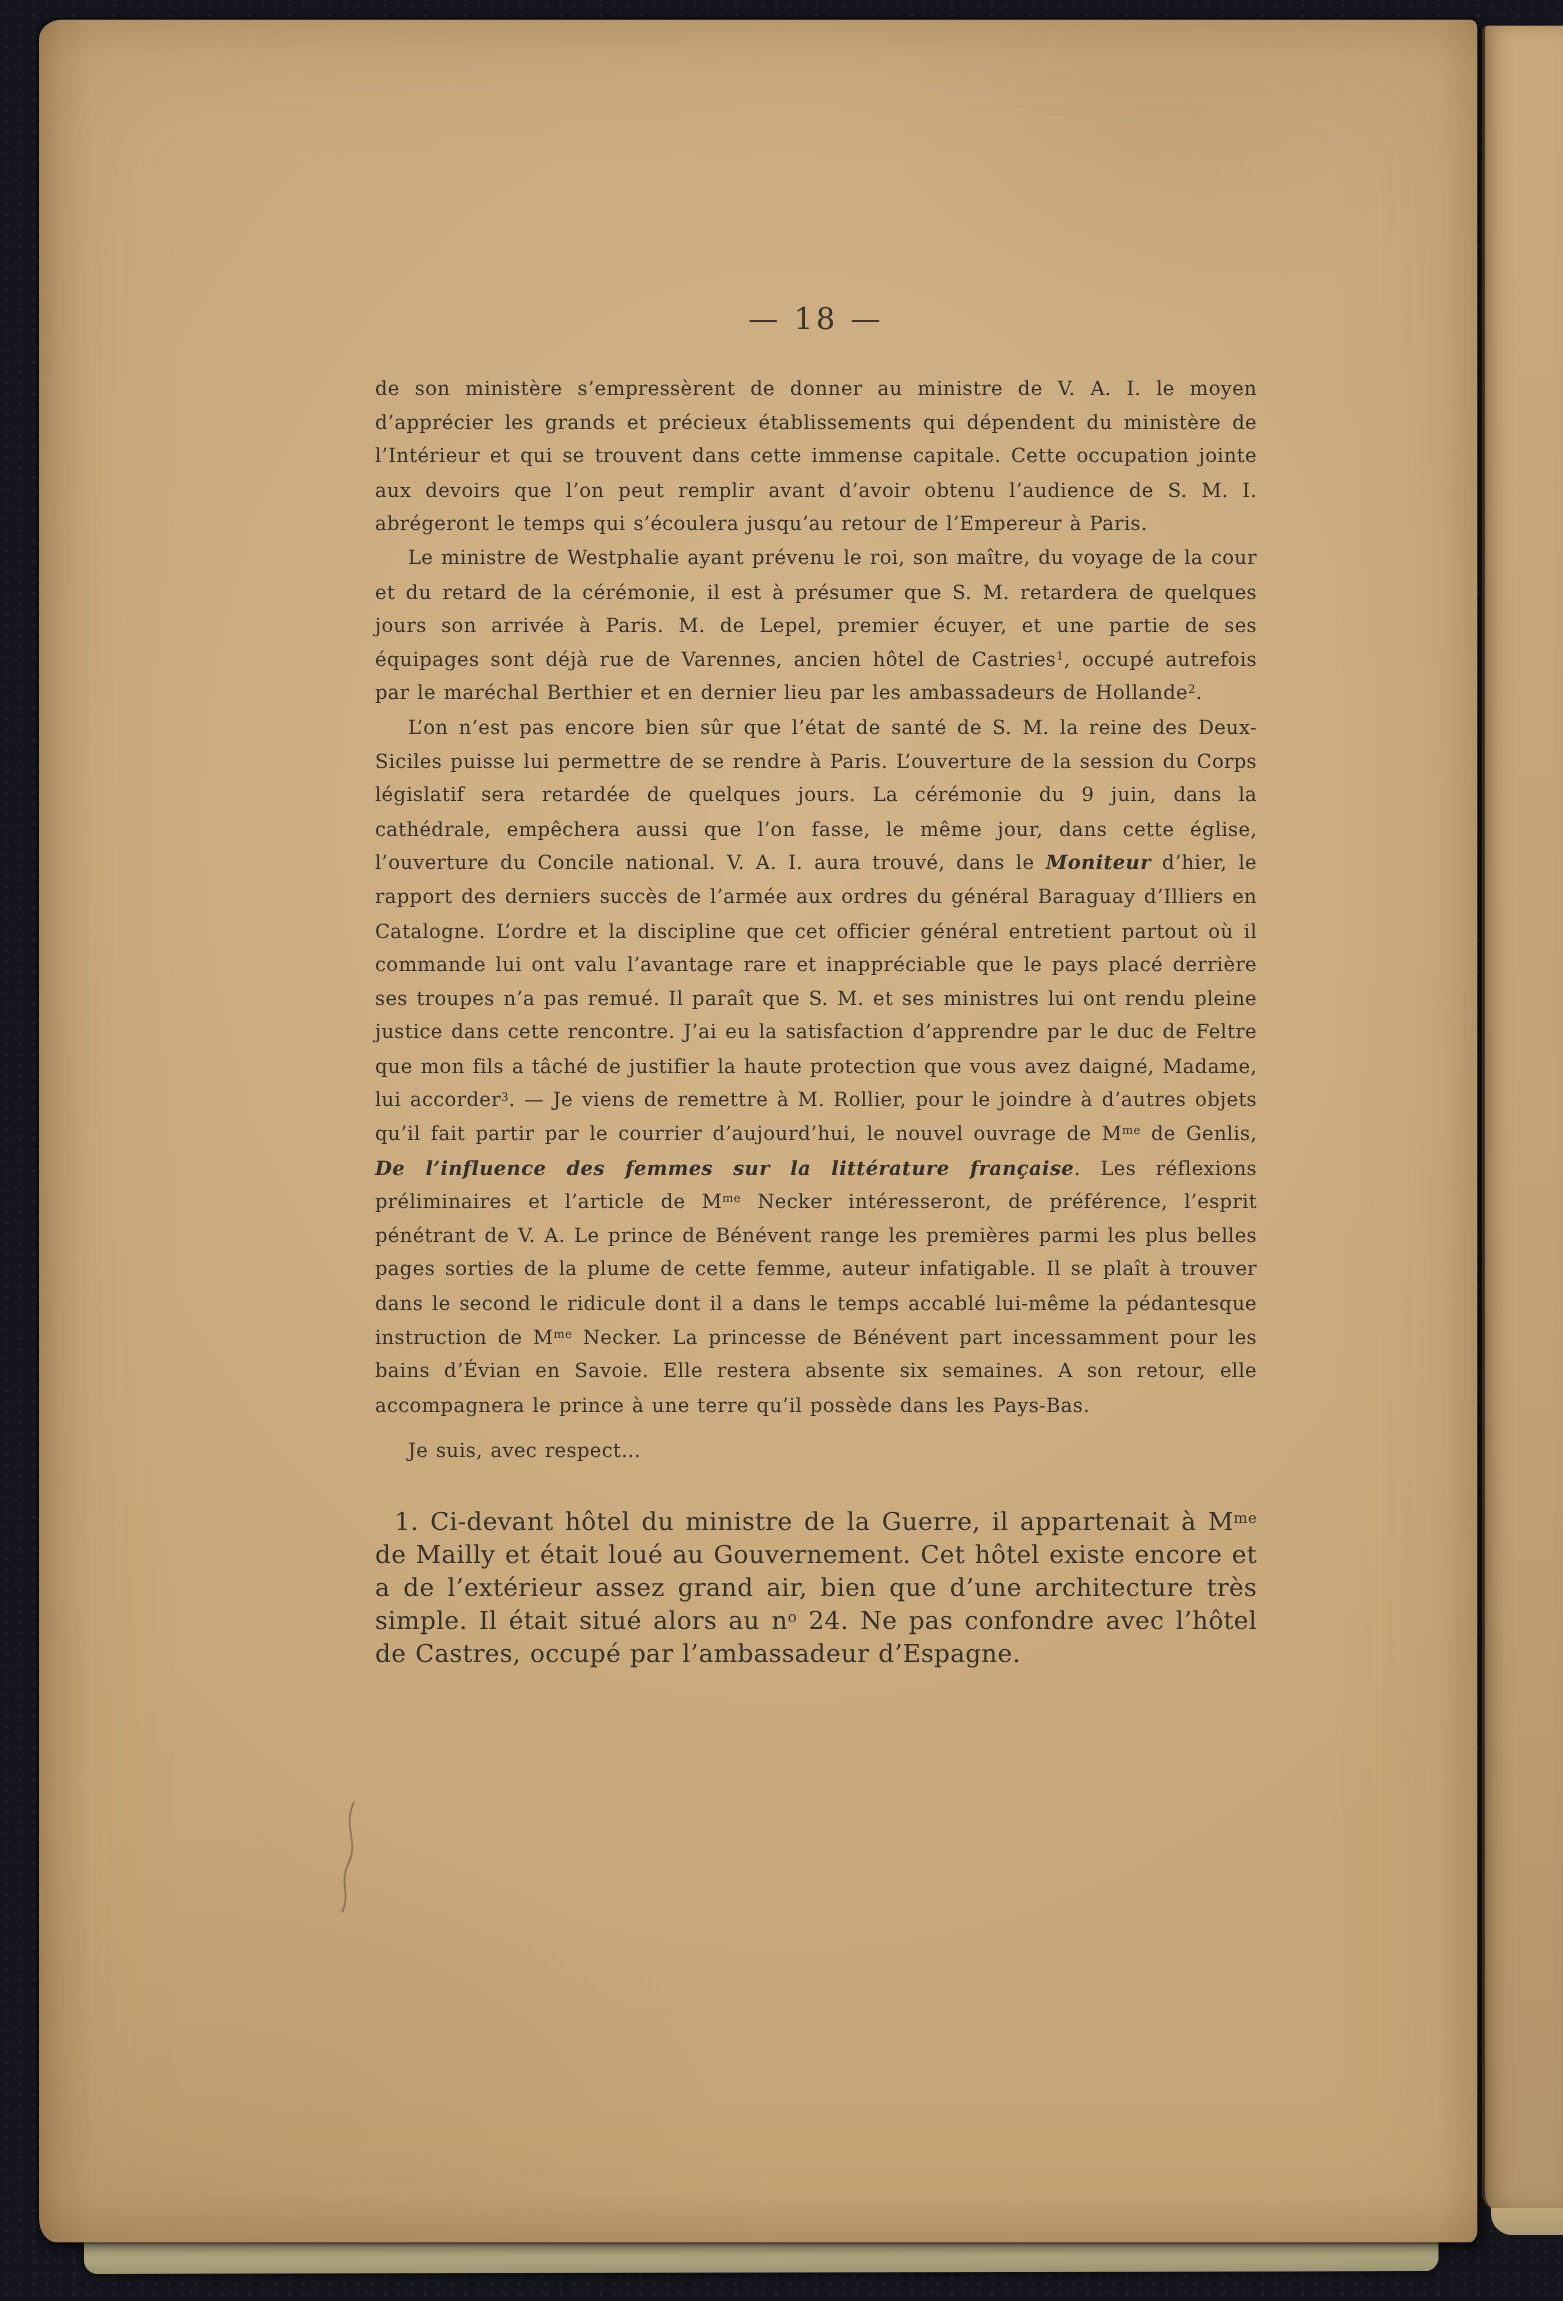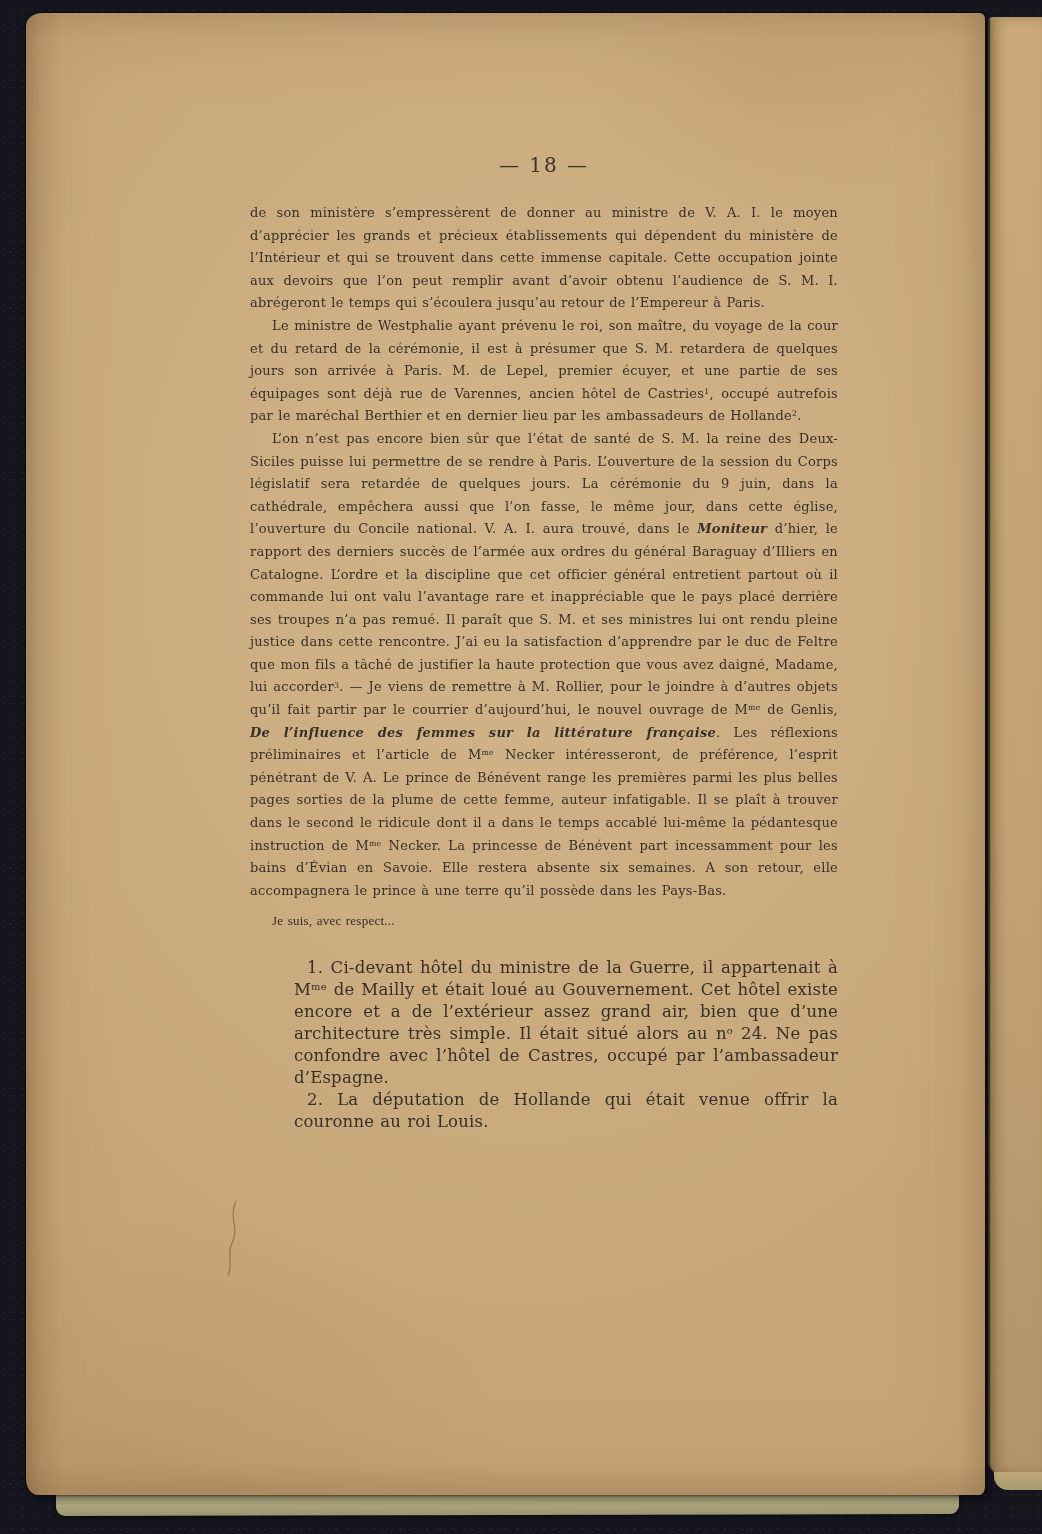--- a/index.html
+++ b/index.html
@@ -59,31 +59,31 @@
       0 0 3px rgba(0,0,0,0.8),
       3px 4px 8px rgba(0,0,0,0.45);
   }
   
   .text-column{
     position:absolute; left:224px; top:140px; width:588px;
     color:#36302a;
   }
   .pagenum{
     text-align:center; font-size:20px; letter-spacing:2px;
-    height:30px; margin-bottom:19px; color:#3a342c;
+    height:30px; margin-bottom:19px; color:#3a342c;margin-top:47px;
   }
   .body-text p{
     font-size:13px; line-height:22.6px;
     text-align:justify; text-align-last:left;
     letter-spacing:0.25px; word-spacing:0.8px;
     color:#36302a;
   }
   .body-text p.indent{ text-indent:22px; }
-  .body-text p.closing{ margin-top:8px;font-family:Liberation Serif, serif; }
-  .footnotes{ margin-top:24px;margin-left:44px; }
+  .body-text p.closing{ margin-top:8px; }
+  .footnotes{ margin-top:24px; }
   .footnotes p{
     font-size:16.5px; line-height:22px;
     text-align:justify; text-align-last:left;
     text-indent:13px; letter-spacing:0.2px; word-spacing:0.6px;
     color:#36302a;
   }
   sup{
     font-size:0.60em; line-height:0;
     position:relative; top:-0.5em; vertical-align:baseline;
   }
@@ -111,18 +111,17 @@
 
       <div class="body-text">
           <p><span>de son ministère s’empressèrent de donner au ministre de V. A. I. le moyen d’apprécier les grands et précieux établissements qui dépendent du ministère de l’Intérieur et qui se trouvent dans cette immense capitale. Cette occupation jointe aux devoirs que l’on peut remplir avant d’avoir obtenu l’audience de S. M. I. abrégeront le temps qui s’écoulera jusqu’au retour de l’Empereur à Paris.</span></p>
           <p class="indent"><span>Le ministre de Westphalie ayant prévenu le roi, son maître, du voyage de la cour et du retard de la cérémonie, il est à présumer que S. M. retardera de quelques jours son arrivée à Paris. M. de Lepel, premier écuyer, et une partie de ses équipages sont déjà rue de Varennes, ancien hôtel de Castries</span><sup>1</sup><span>, occupé autrefois par le maréchal Berthier et en dernier lieu par les ambassadeurs de Hollande</span><sup>2</sup><span>.</span></p>
           <p class="indent"><span>L’on n’est pas encore bien sûr que l’état de santé de S. M. la reine des Deux-Siciles puisse lui permettre de se rendre à Paris. L’ouverture de la session du Corps législatif sera retardée de quelques jours. La cérémonie du 9 juin, dans la cathédrale, empêchera aussi que l’on fasse, le même jour, dans cette église, l’ouverture du Concile national. V. A. I. aura trouvé, dans le </span><span class="it">Moniteur</span><span> d’hier, le rapport des derniers succès de l’armée aux ordres du général Baraguay d’Illiers en Catalogne. L’ordre et la discipline que cet officier général entretient partout où il commande lui ont valu l’avantage rare et inappréciable que le pays placé derrière ses troupes n’a pas remué. Il paraît que S. M. et ses ministres lui ont rendu pleine justice dans cette rencontre. J’ai eu la satisfaction d’apprendre par le duc de Feltre que mon fils a tâché de justifier la haute protection que vous avez daigné, Madame, lui accorder</span><sup>3</sup><span>. — Je viens de remettre à M. Rollier, pour le joindre à d’autres objets qu’il fait partir par le courrier d’aujourd’hui, le nouvel ouvrage de M</span><sup>me</sup><span> de Genlis, </span><span class="it">De l’influence des femmes sur la littérature française</span><span>. Les réflexions préliminaires et l’article de M</span><sup>me</sup><span> Necker intéresseront, de préférence, l’esprit pénétrant de V. A. Le prince de Bénévent range les premières parmi les plus belles pages sorties de la plume de cette femme, auteur infatigable. Il se plaît à trouver dans le second le ridicule dont il a dans le temps accablé lui-même la pédantesque instruction de M</span><sup>me</sup><span> Necker. La princesse de Bénévent part incessamment pour les bains d’Évian en Savoie. Elle restera absente six semaines. A son retour, elle accompagnera le prince à une terre qu’il possède dans les Pays-Bas.</span></p>
           <p class="indent closing"><span>Je suis, avec respect...</span></p>
         </div>
 
       <div class="footnotes">
           <p><span>1. Ci-devant hôtel du ministre de la Guerre, il appartenait à M</span><sup>me</sup><span> de Mailly et était loué au Gouvernement. Cet hôtel existe encore et a de l’extérieur assez grand air, bien que d’une architecture très simple. Il était situé alors au n</span><sup>o</sup><span> 24. Ne pas confondre avec l’hôtel de Castres, occupé par l’ambassadeur d’Espagne.</span></p>
-          <p><span>2. La députation de Hollande qui était venue offrir la couronne au roi Louis.</span></p>
         </div>
 
     </div>
   </div>
 </div>
 
 </body></html>

